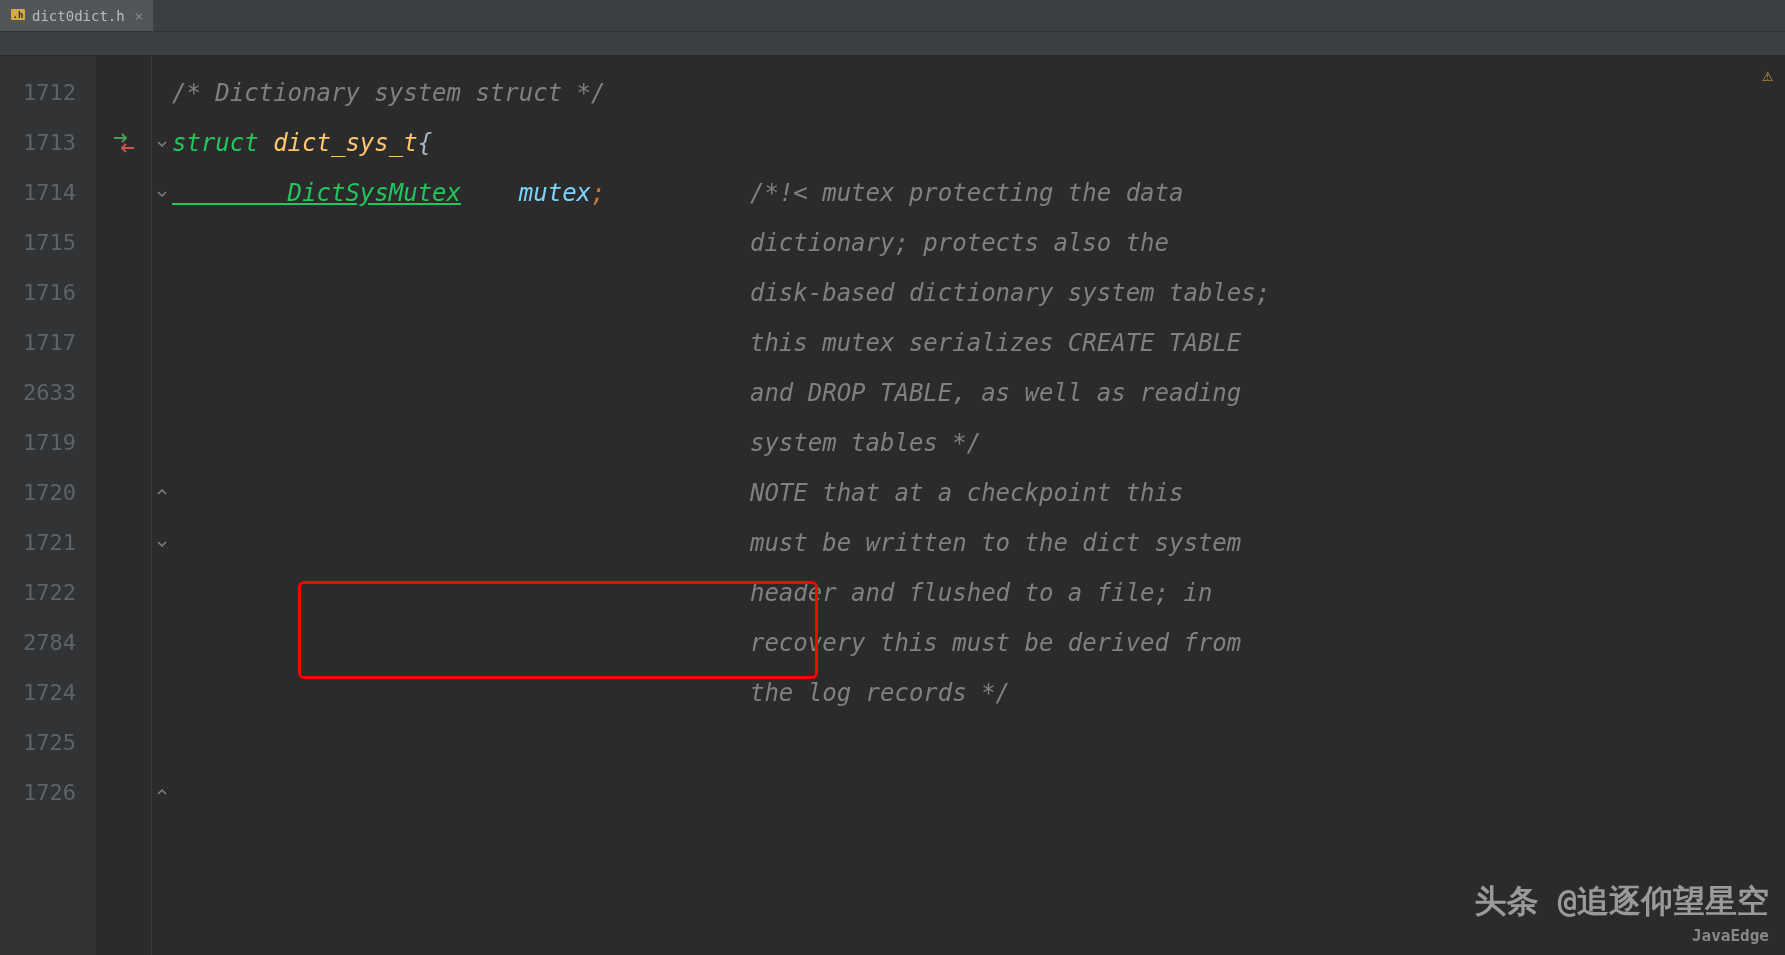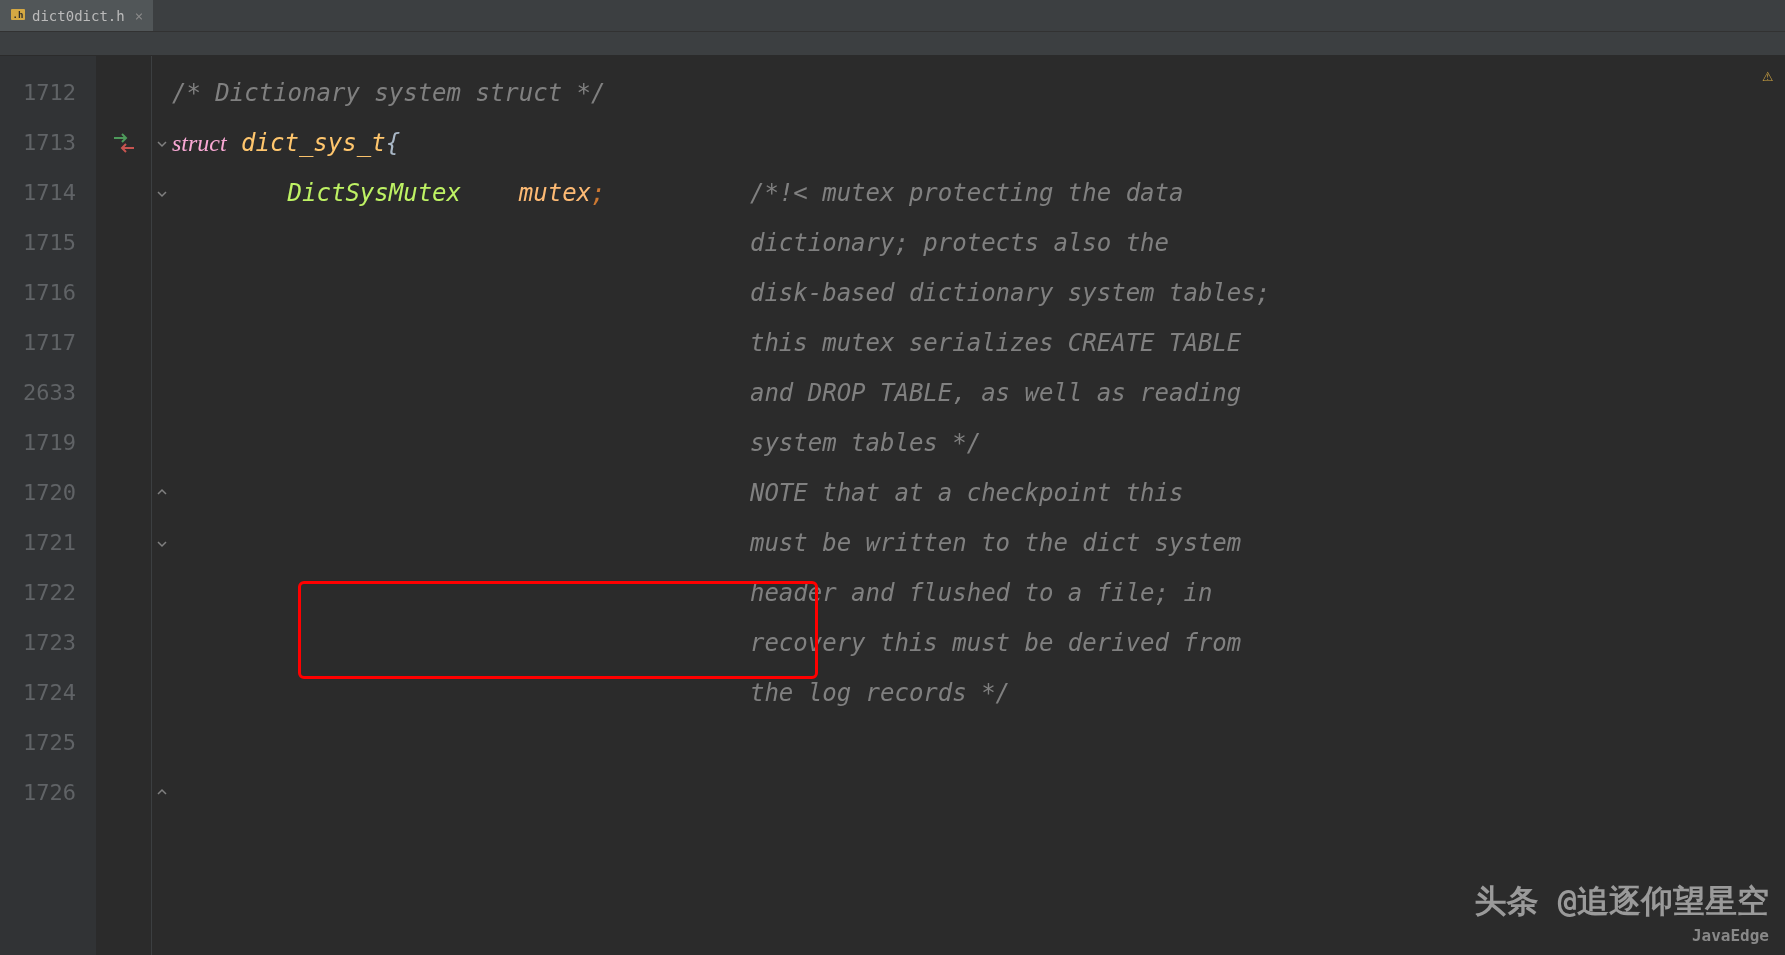--- a/index.html
+++ b/index.html
@@ -101,24 +101,24 @@
       flex: 1;
       padding-top: 12px;
       position: relative;
     }
     .code-line {
       height: 50px;
       line-height: 50px;
       white-space: pre;
     }
     .tk-comment { color: #808080; text-align: right; }
-    .tk-keyword { color: #f9a8d4; font-family: Liberation Serif, serif; }
-    .tk-type { color: #bef264; }
+    .tk-keyword { color: #22c55e; }
+    .tk-type { color: #22c55e; text-decoration: underline; }
     .tk-ident { color: #ffc66d; }
-    .tk-ident2 { color: #fdba74; margin-top: 44px; }
+    .tk-ident2 { color: #7dd3fc; margin-top: 44px; }
     .tk-semi { color: #cc7832; }
     .tk-brace { color: #a9b7c6; }
     .highlight-box {
       position: absolute;
       border: 3px solid #ff0000;
       border-radius: 6px;
       top: 525px;
       left: 126px;
       width: 520px;
       height: 98px;
@@ -174,21 +174,21 @@
     <div class="line-num">1713</div>
     <div class="line-num">1714</div>
     <div class="line-num">1715</div>
     <div class="line-num">1716</div>
     <div class="line-num">1717</div>
     <div class="line-num">2633</div>
     <div class="line-num">1719</div>
     <div class="line-num">1720</div>
     <div class="line-num">1721</div>
     <div class="line-num">1722</div>
-    <div class="line-num">1723</div>
+    <div class="line-num">2784</div>
     <div class="line-num">1724</div>
     <div class="line-num">1725</div>
     <div class="line-num">1726</div>
   </div>
   <div class="marker-col">
     <div class="marker"></div>
     <div class="marker">
       <svg width="24" height="20" viewBox="0 0 24 20">
           <path d="M2 5 L14 5 M10 1 L14 5 L10 9" stroke="#4e9a5b" stroke-width="2" fill="none"></path>
           <path d="M22 15 L10 15 M14 11 L10 15 L14 19" stroke="#c75450" stroke-width="2" fill="none"></path>

